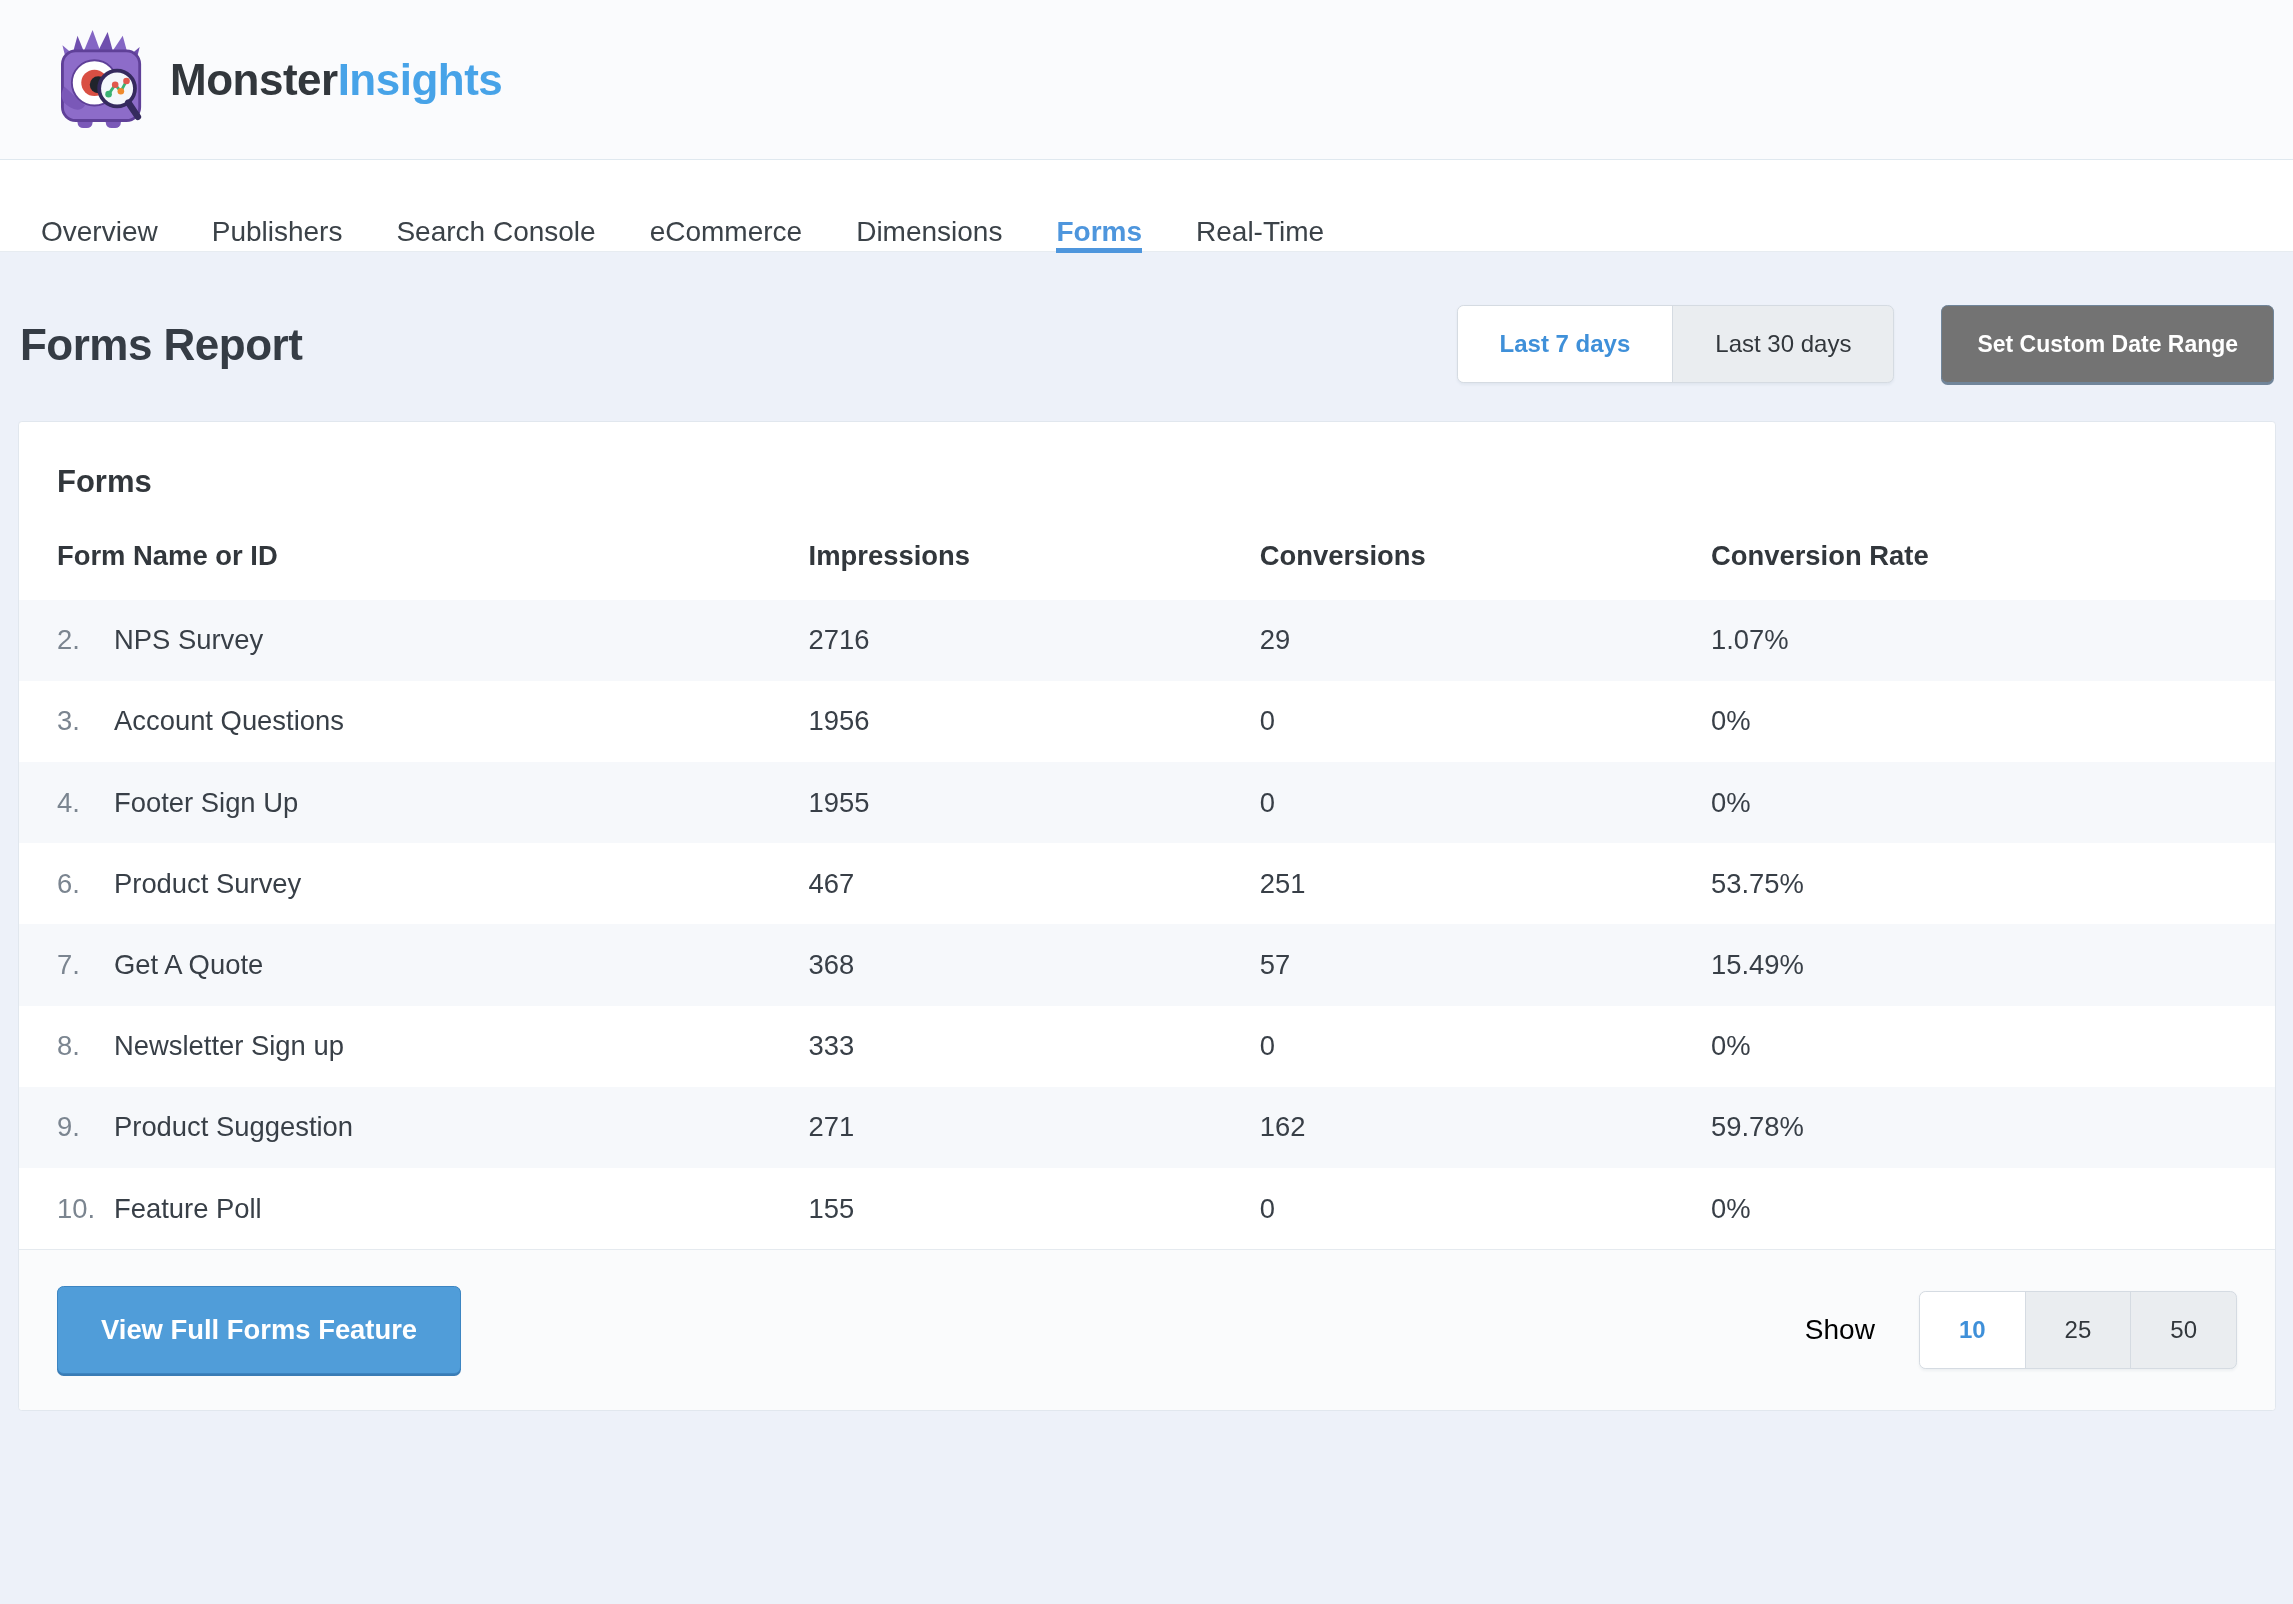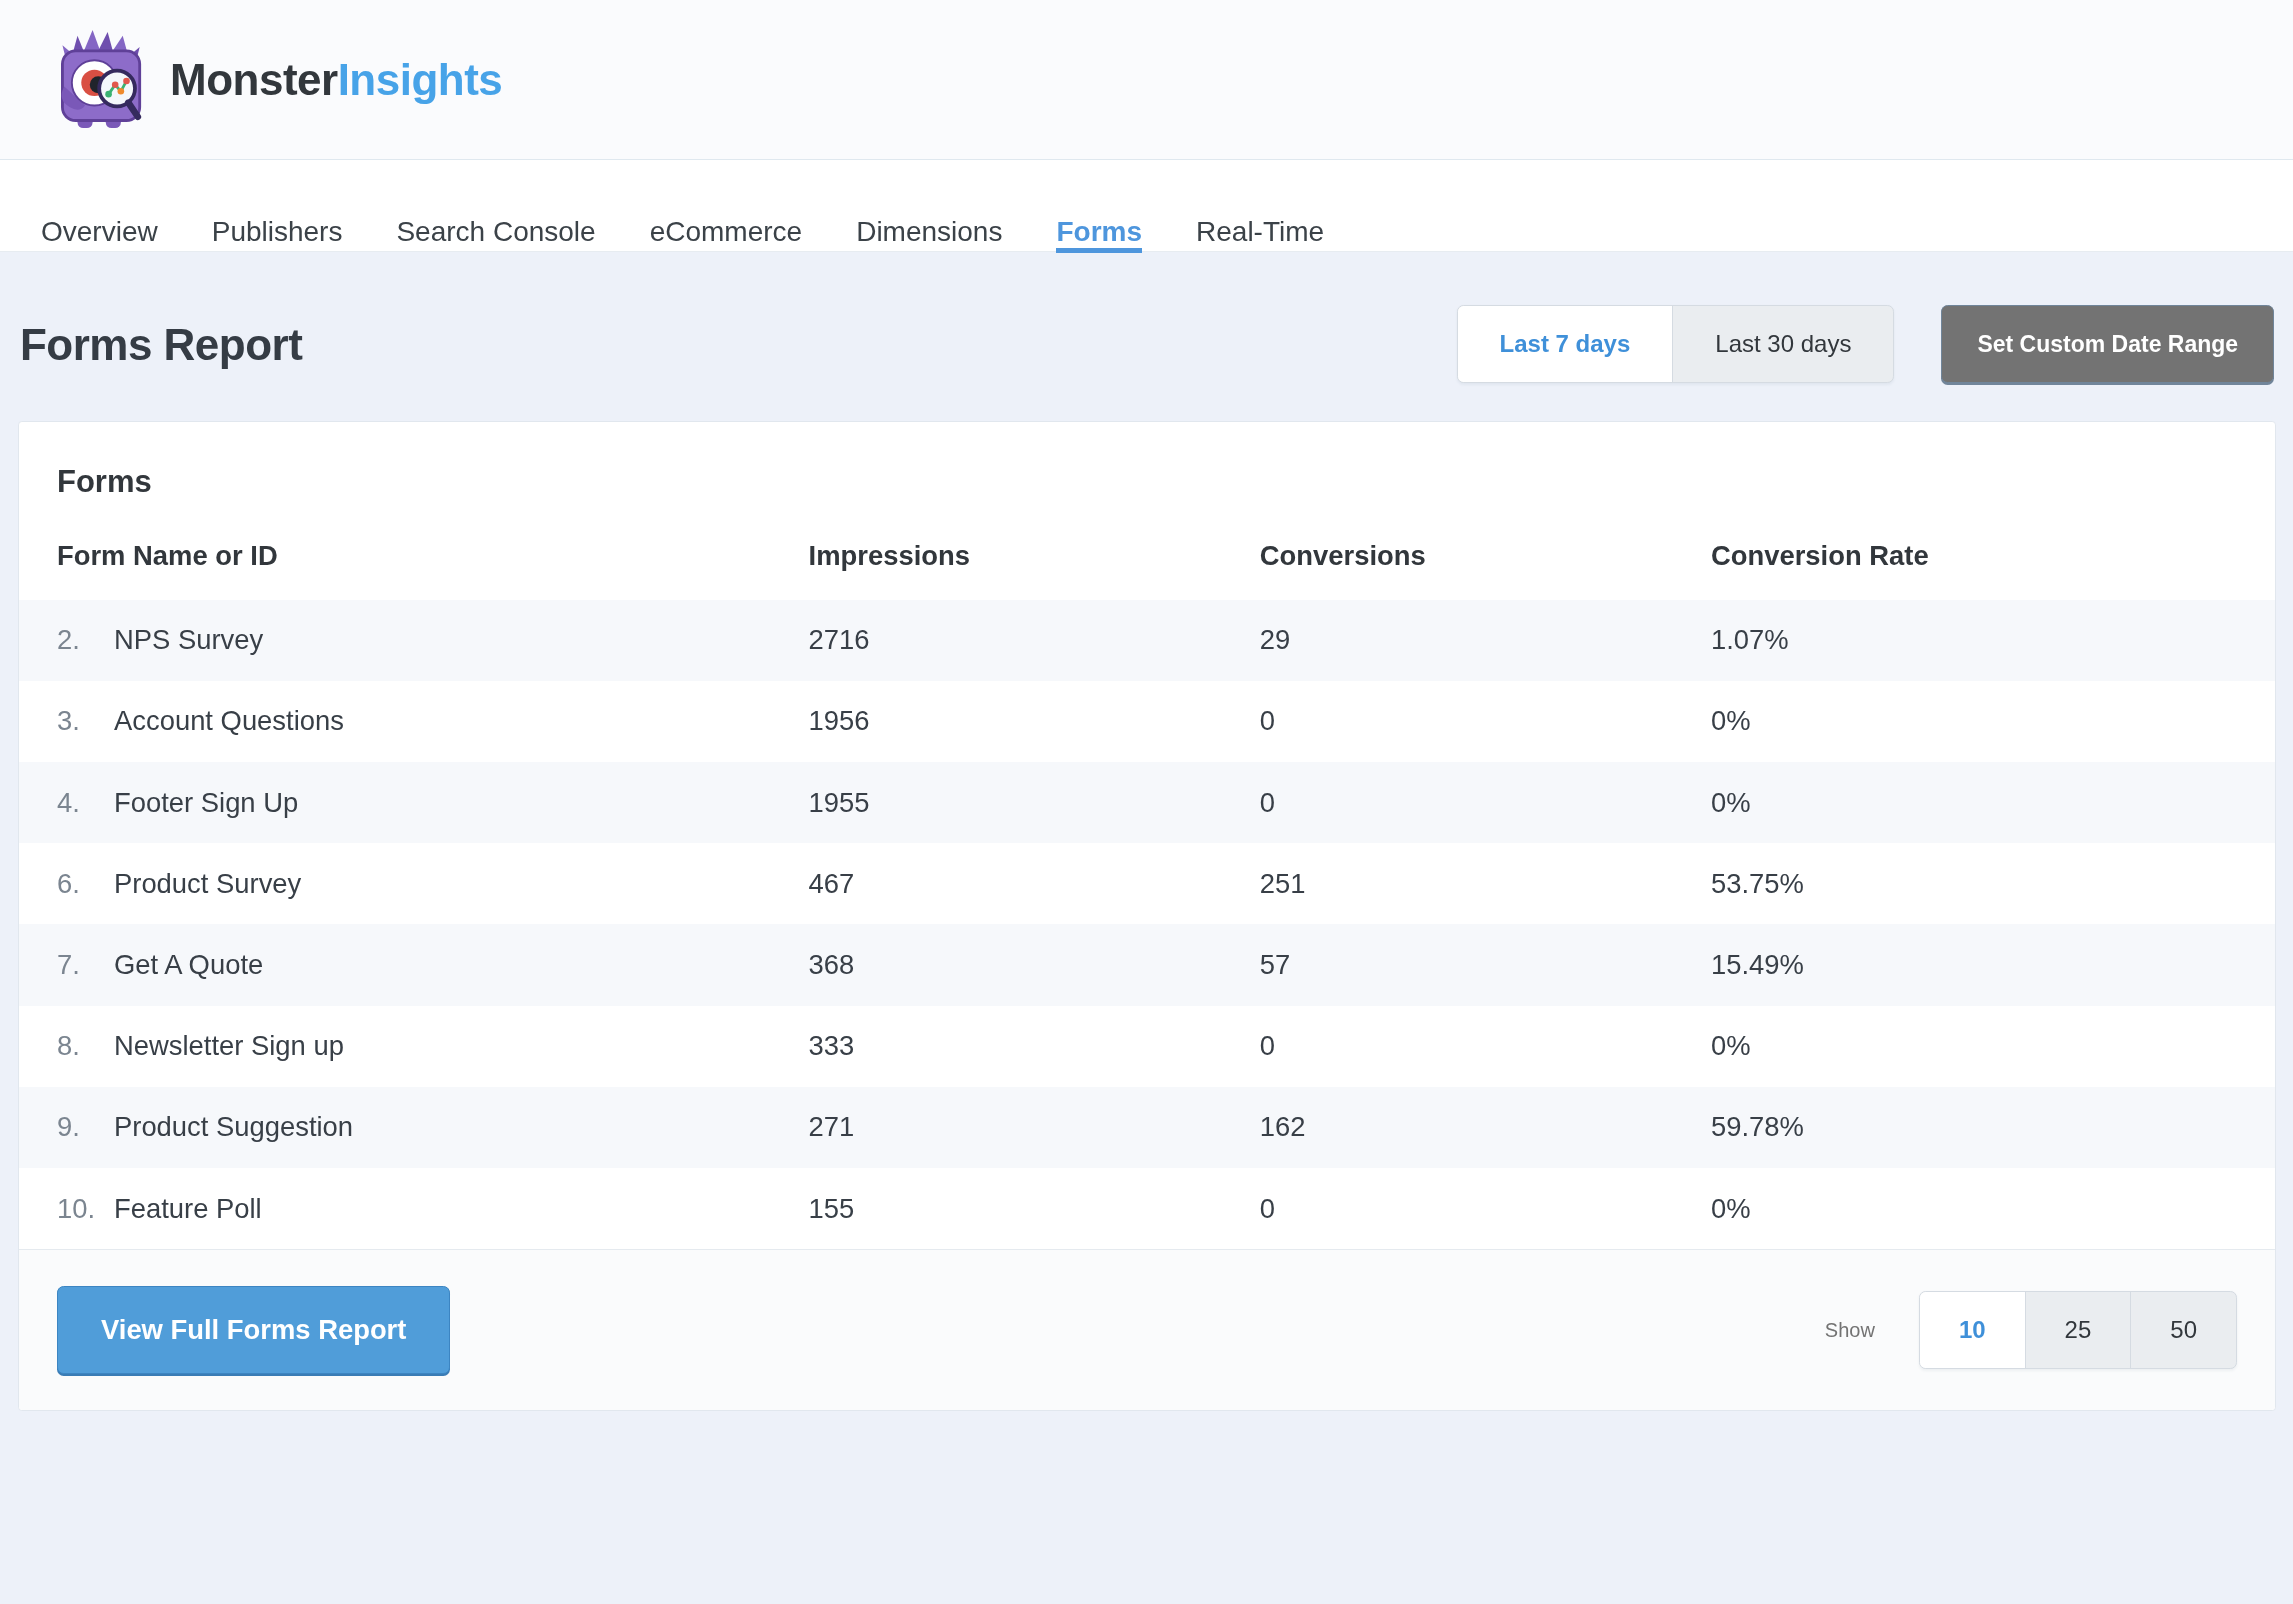--- a/index.html
+++ b/index.html
@@ -150,21 +150,21 @@
     color: #ffffff;
     background: #509dd9;
     border: 0.9px solid #3c85c2;
     border-radius: 6.6px;
     padding: 28px 43px;
     box-shadow: 0 1.9px 0 #3a7cb5;
     cursor: pointer;
     white-space: nowrap;
   }
   .show-wrap { display: flex; align-items: center; gap: 44px; }
-  .show-label { font-size: 20px; color: #737373; }
+  .show-label { font-size: 28px; color: #000000; }
   .page-size .segment { padding: 24px 39px; }
 </style>
 </head>
 <body>
 
 <header class="site-header">
   <a class="logo-link">
     <svg class="logo-mark" viewBox="0 0 104 110" aria-hidden="true">
 
       <polygon points="20,30 26,8 34,28" fill="#6f4fae"></polygon>
@@ -290,21 +290,21 @@
           <tr>
           <td><span class="rank">10.</span><span>Feature Poll</span></td>
           <td>155</td>
           <td>0</td>
           <td>0%</td>
         </tr>
         </tbody>
     </table>
 
     <div class="card-footer">
-      <button class="btn-primary">View Full Forms Report</button>
+      <button class="btn-primary">View Full Forms Feature</button>
 
       <div class="show-wrap">
         <span class="show-label">Show</span>
         <div class="segmented page-size">
 
         <button class="segment active">10</button>
             <button class="segment">25</button>
             <button class="segment">50</button>
           </div>
       </div>

